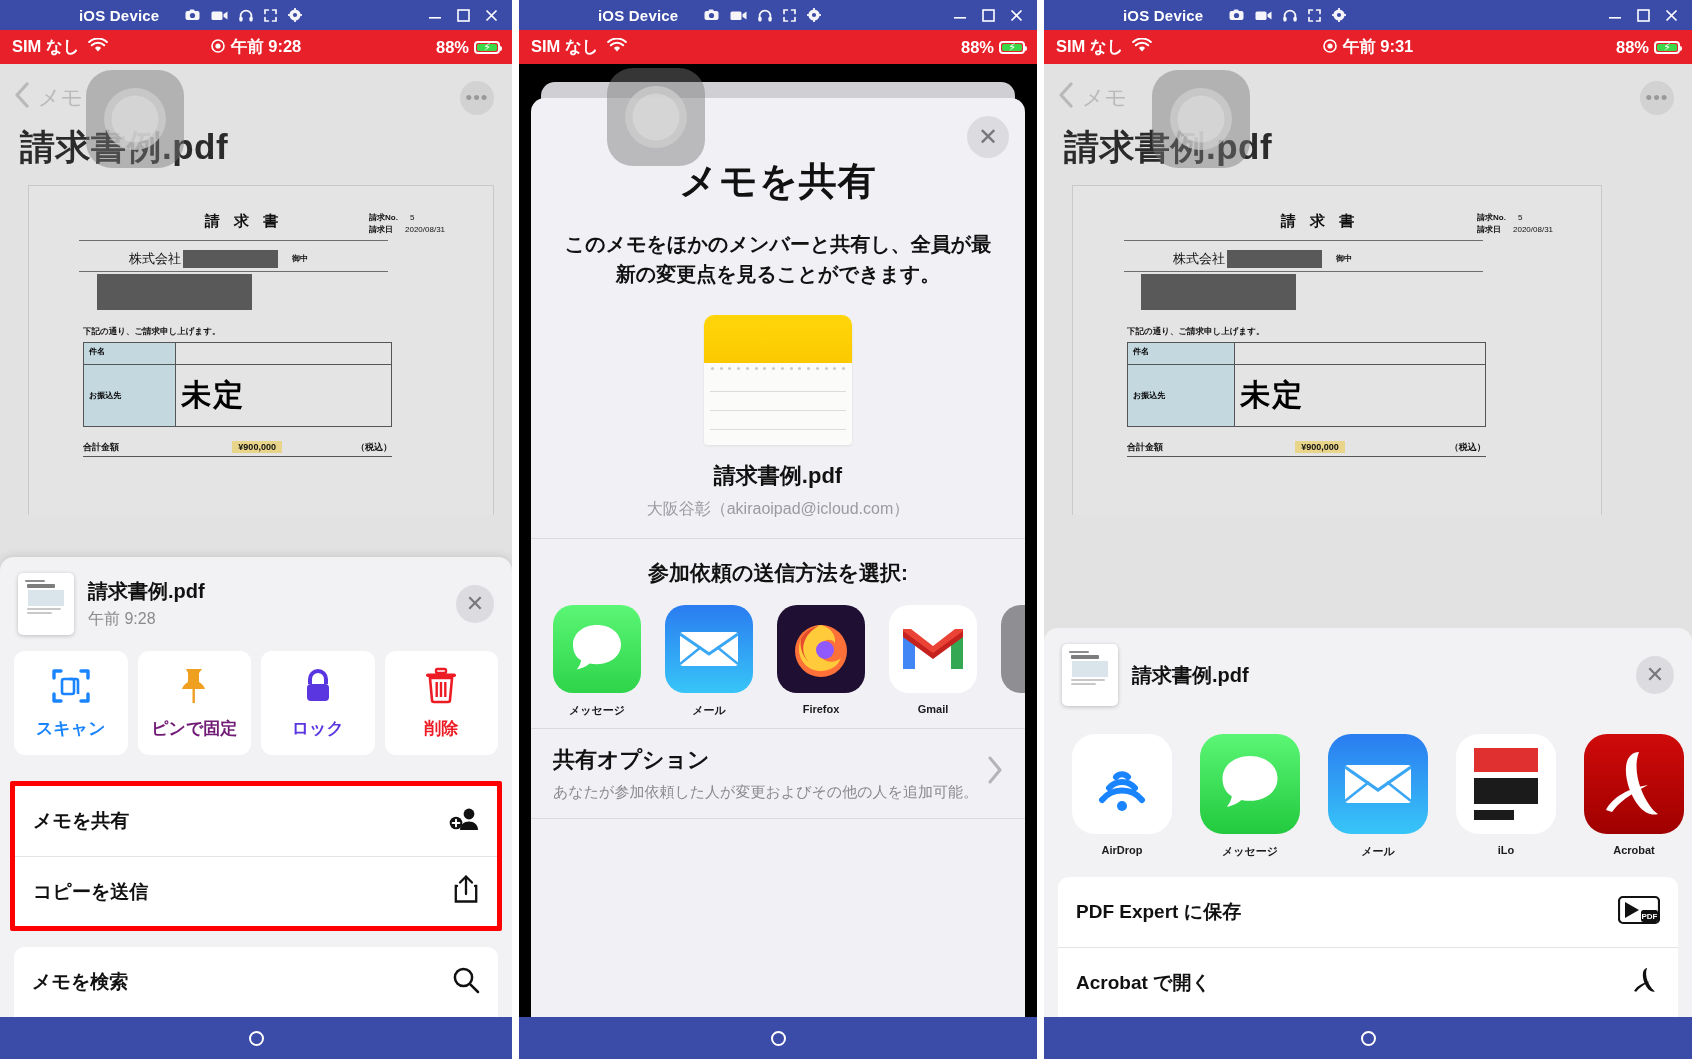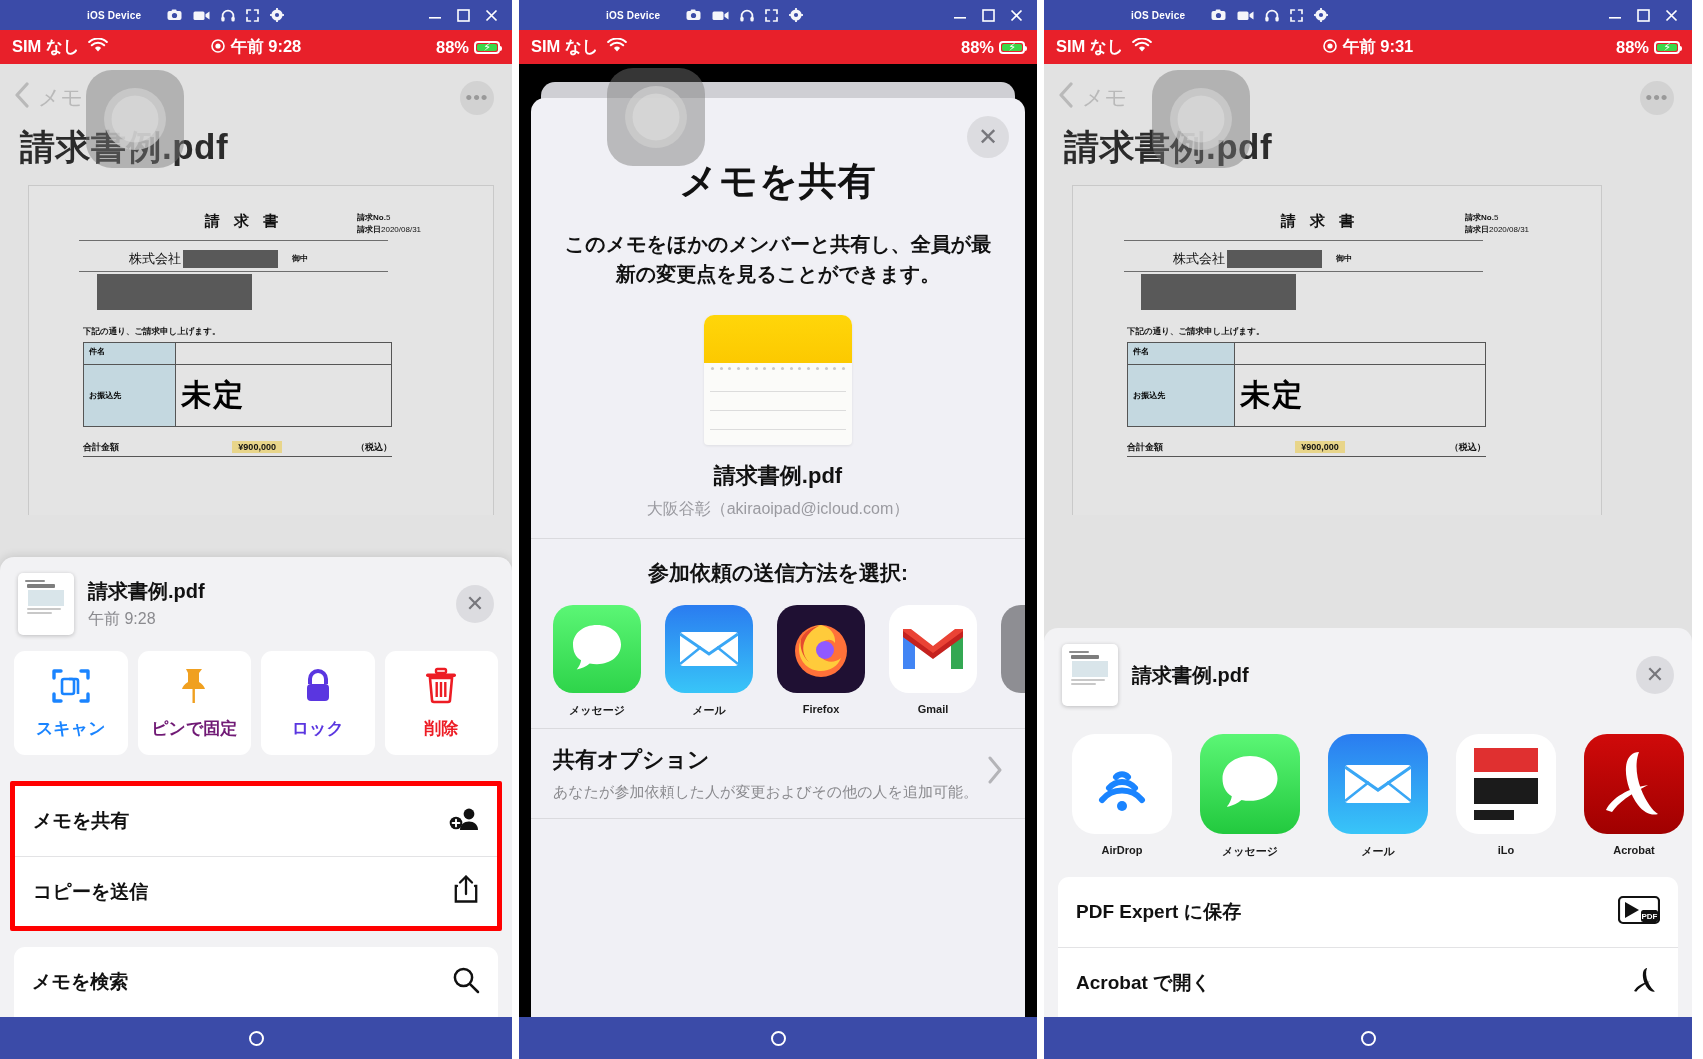--- a/index.html
+++ b/index.html
@@ -13,21 +13,21 @@
   .panel { position: relative; width: 512px; height: 1059px; overflow: hidden; background: #e6e6e6; flex: 0 0 auto; }
   .panel.mid { width: 518px; }
   .panel.right { width: 648px; }
 
   
   .emubar {
     height: 30px; background: #3b4ba8; display: flex; align-items: center;
     padding: 0 10px; color: #fff; font-size: 12.5px; font-weight: bold;
     position: relative; z-index: 40;
   }
-  .emubar .devname { margin-left: 32px; letter-spacing: .2px; font-size: 10px; padding-left: 45px; }
+  .emubar .devname { margin-left: 24px; letter-spacing: .2px; font-size: 15px; padding-left: 45px; }
   .emubar .tools { display: flex; align-items: center; gap: 11px; margin-left: 26px; }
   .emubar .tools svg { display:block; opacity: .95; }
   .emubar .wbtns { margin-left: auto; display: flex; align-items: center; gap: 15px; padding-right: 4px; }
   .emubar .wbtns svg { display:block; }
 
   
   .statusbar {
     height: 34px; background: #e8202a; color: #fff;
     display: flex; align-items: center; padding: 0 12px;
     font-size: 16.5px; font-weight: bold; position: relative; z-index: 30;
@@ -67,21 +67,21 @@
     background: rgba(180,180,180,.35); display: flex; align-items: center; justify-content: center;
     color: #9a9a9a; font-size: 19px; letter-spacing: 1px; line-height: 0;
   }
   .notes-title { font-size: 35px; font-weight: bold; color: #2b2b2b; padding: 6px 0 10px 20px; letter-spacing: .5px; }
 
   
   .doc { margin: 4px 18px 0 28px; background: #e4e4e4; border-left: 1px solid #c9c9c9; border-top: 1px solid #c9c9c9; border-right:1px solid #c9c9c9; padding: 26px 26px 10px 42px; position: relative; height: 330px; }
   .doc .inv-head { display: flex; align-items: flex-start; }
   .doc .inv-title { flex: 1; text-align: center; font-size: 15px; font-weight: bold; letter-spacing: 5px; color: #111; padding-left: 60px; }
   .doc .inv-meta { font-size: 8px; color: #111; line-height: 1.55; font-weight: bold; text-align: left; width: 110px; }
-  .doc .inv-meta span { font-weight: normal; margin-left: 0; }
+  .doc .inv-meta span { font-weight: normal; margin-left: 12px; }
   .doc .rule { border-bottom: 1px solid #6e6e6e; margin: 3px 0 0 0; }
   .doc .rule.short { width: 78%; margin-left: 2%; }
   .doc .addr { display:flex; align-items:center; gap:2px; padding: 9px 0 0 58px; font-size: 13px; color:#111; }
   .doc .redact { background: #595959; display:inline-block; }
   .doc .r1 { width: 95px; height: 18px; }
   .doc .r2 { width: 155px; height: 36px; margin: 2px 0 0 26px; }
   .doc .onchu { font-size: 8px; font-weight:bold; margin-left: 12px; }
   .doc .note-line { font-size: 8.5px; font-weight: bold; color:#111; padding: 12px 0 4px 12px; }
   .doc table { border-collapse: collapse; margin-left: 12px; width: 78%; }
   .doc td { border: 1px solid #555; font-size: 8px; font-weight: bold; padding: 3px 5px; }

